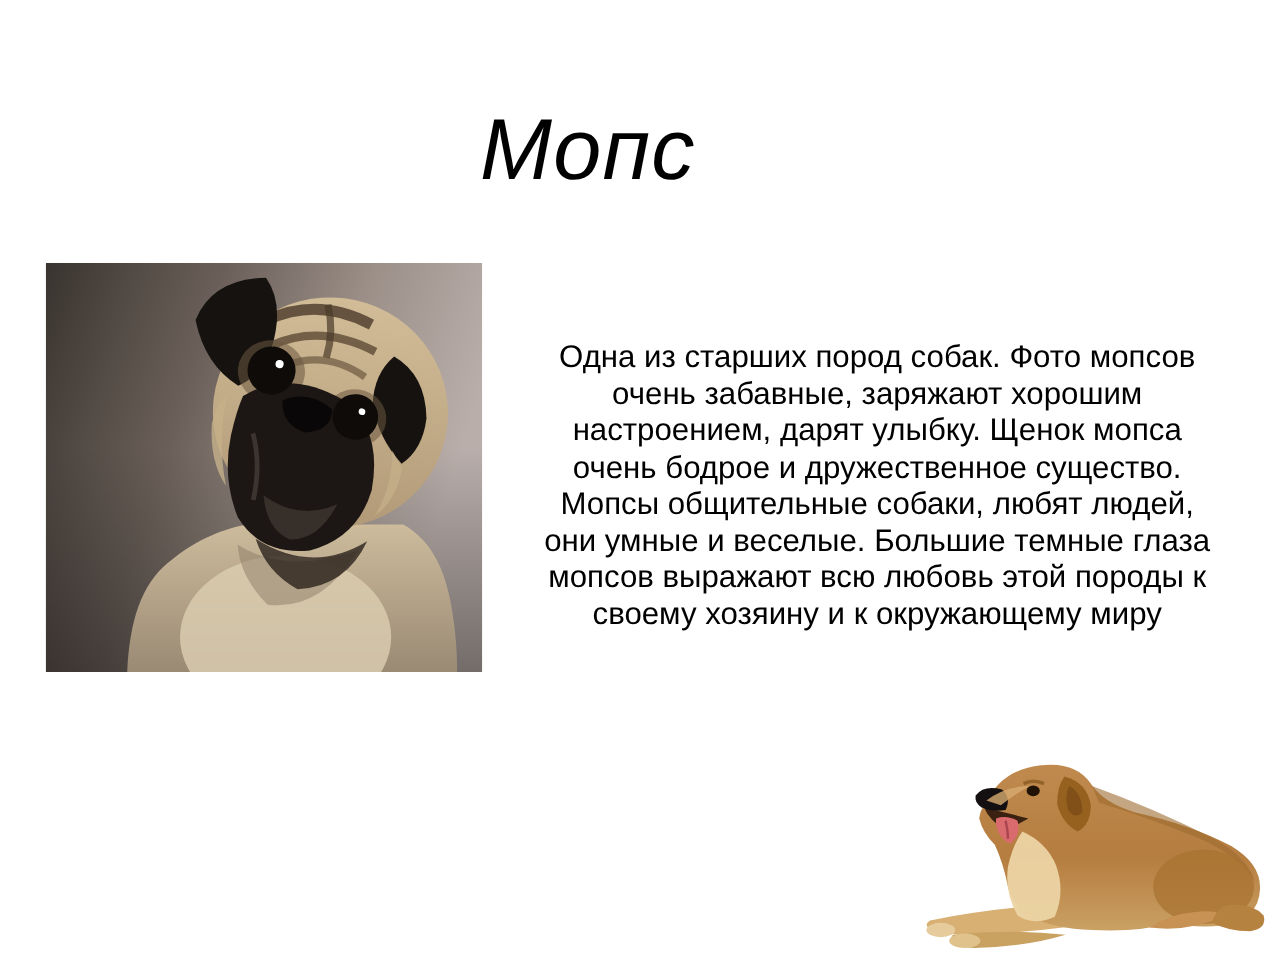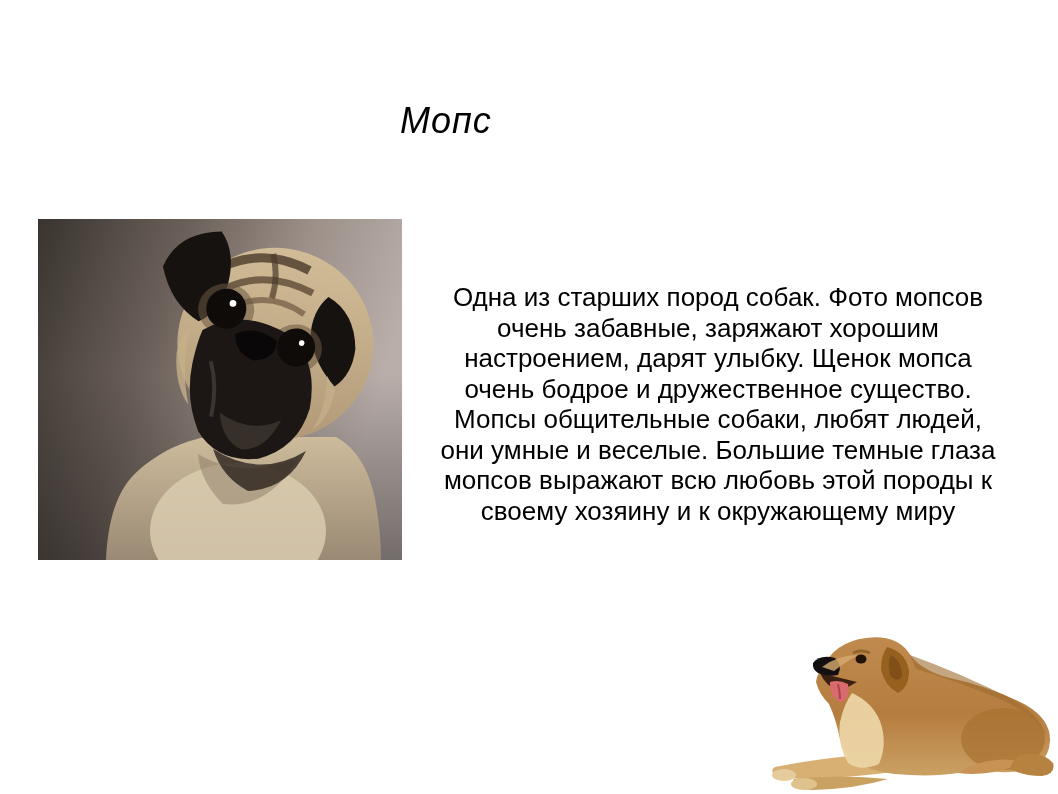--- a/index.html
+++ b/index.html
@@ -12,40 +12,40 @@
   }
   .slide {
     position: absolute;
     width: 1058px;
     height: 794px;
     background: #ffffff;
   }
   .slide-title {
     position: absolute;
     left: 400px;
-    top: 100px;
-    font-size: 36px;
+    top: 84px;
+    font-size: 72px;
     font-style: italic;
     font-weight: 500;
     color: #000000;
     letter-spacing: 1px;
     white-space: nowrap;
   }
   .pug-photo {
     position: absolute;
     left: 38px;
     top: 219px;
     width: 364px;
     height: 341px;
     overflow: hidden;
   }
   .pug-photo svg { display: block; }
   .description {
     position: absolute;
-    left: 408px;
+    left: 421px;
     top: 282px;
     width: 620px;
     font-size: 26px;
     line-height: 30.5px;
     color: #000000;
     text-align: center;
     white-space: pre-line;
   }
   .retriever-image {
     position: absolute;

